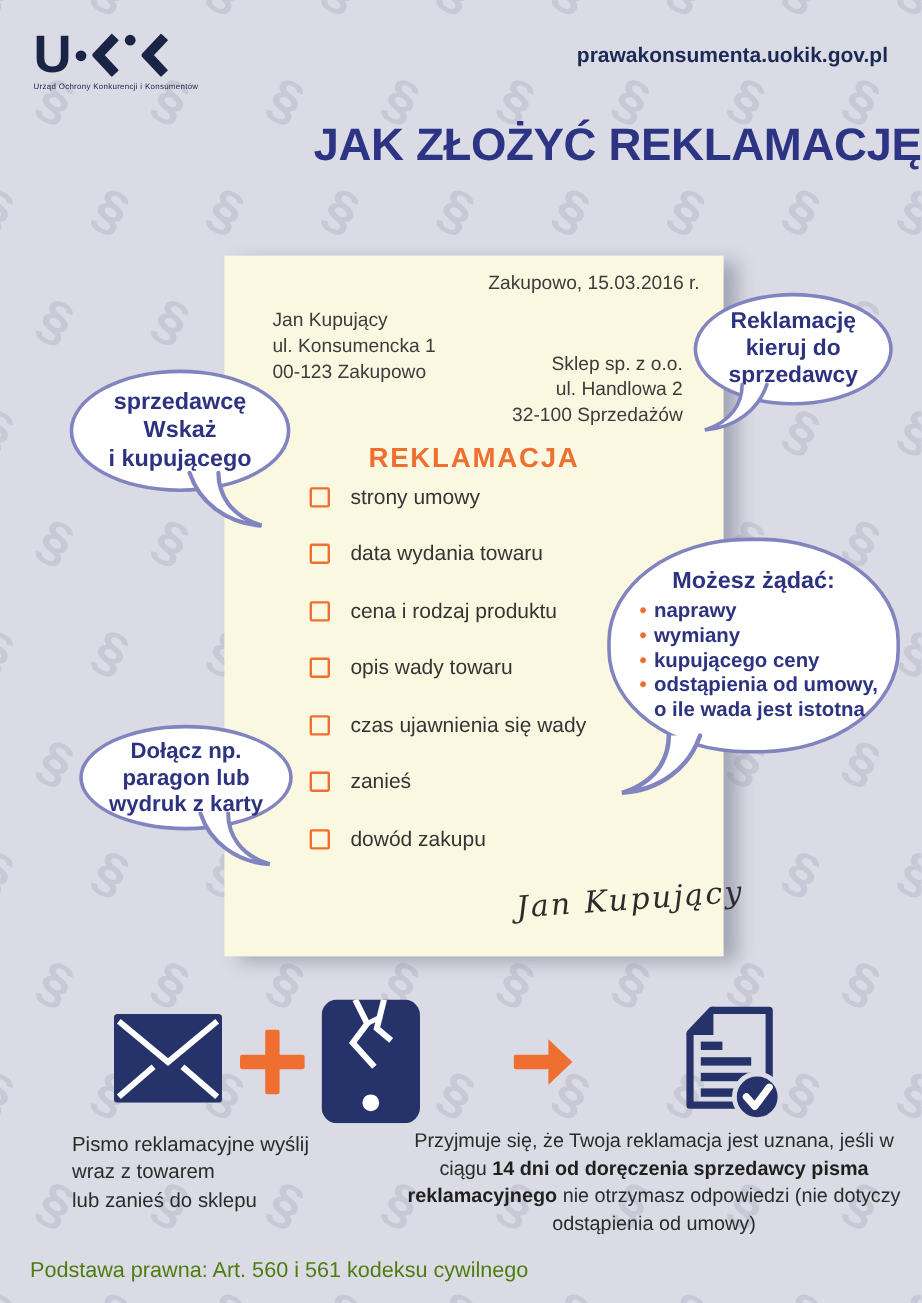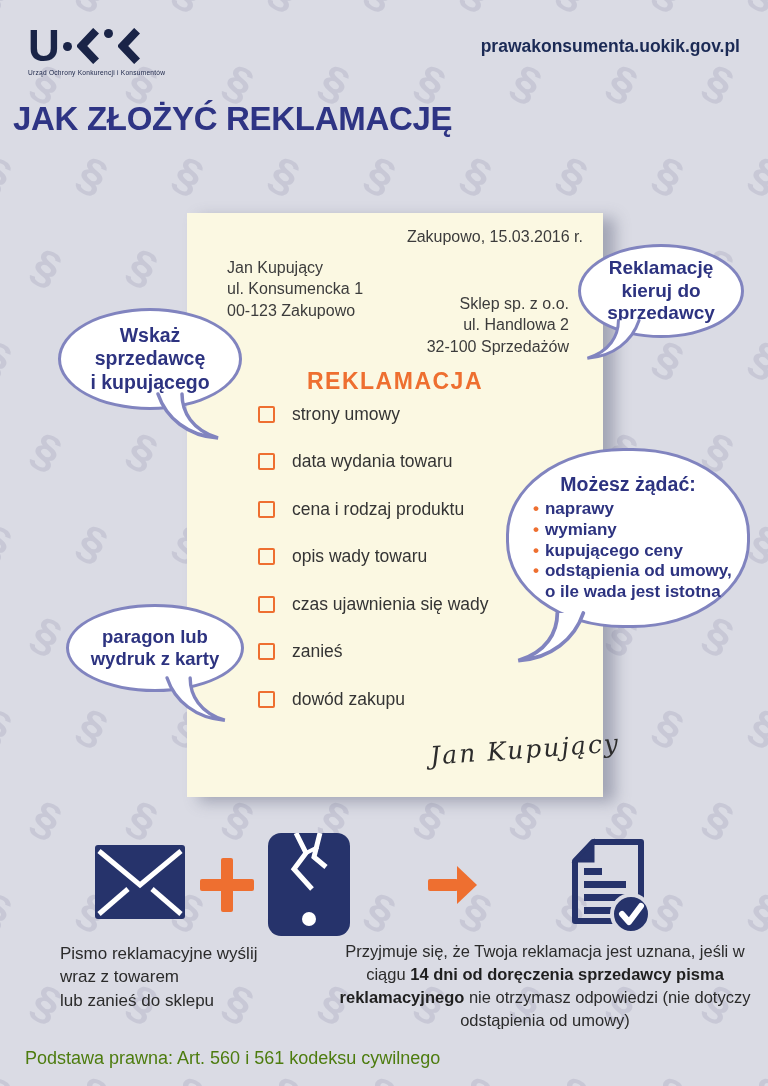--- a/index.html
+++ b/index.html
@@ -12,22 +12,22 @@
   
   .logo{position:absolute;left:28px;top:26px;z-index:2;}
   .logo-row{display:flex;align-items:center;height:40px;}
   .logo-u{font-size:44px;font-weight:800;color:#1a2447;line-height:38px;letter-spacing:-1px;}
   .logo-dot{width:9px;height:9px;border-radius:50%;background:#1a2447;margin:0 4px;}
   .logo-dot.high{align-self:flex-start;margin-top:3px;}
   .logo-chev{margin:0 1px;}
   .logo-caption{font-size:6.6px;color:#1a2447;margin-top:3px;letter-spacing:0.25px;white-space:nowrap;}
   .site-url{position:absolute;right:28px;top:36px;font-size:17.5px;font-weight:700;color:#1b2a55;z-index:2;text-align:center;}
 
-  .page-title{position:absolute;left:0;right:0;top:99px;text-align:left;z-index:2;
-              font-size:33px;font-weight:800;color:#2e3484;line-height:1.2;letter-spacing:-0.3px;padding-left:13px;}
+  .page-title{position:absolute;left:0;right:0;top:99px;text-align:right;z-index:2;
+              font-size:38px;font-weight:800;color:#2e3484;line-height:1.2;letter-spacing:-0.3px;padding-left:13px;}
 
   
   .letter{position:absolute;left:187px;top:213px;width:416px;height:584px;background:#fbf8e2;
           box-shadow:12px 5px 14px rgba(95,99,125,0.45);z-index:1;color:#3c3c3c;}
   .letter-date{position:absolute;top:15px;right:20px;font-size:16px;}
   .letter-sender{position:absolute;top:44px;left:40px;font-size:16px;line-height:1.33;}
   .letter-recipient{position:absolute;top:80px;right:34px;font-size:16px;line-height:1.33;text-align:right;}
   .letter-heading{position:absolute;top:155px;left:0;right:0;text-align:center;
                   font-size:23px;font-weight:800;color:#ee6f30;letter-spacing:1.5px;}
   .checklist{position:absolute;top:192px;left:71px;}
@@ -248,22 +248,22 @@
       </div>
       <div class="check-row">
         <span class="checkbox"></span>
         <span class="check-label">dowód zakupu</span>
       </div>
     </div>
     <div class="signature">Jan Kupujący</div>
   </div>
 
   <div class="bubble b1">
+    <div class="bline">sprzedawcę</div>
     <div class="bline">Wskaż</div>
-    <div class="bline">sprzedawcę</div>
     <div class="bline">i kupującego</div>
   </div>
   <div class="tail" style="left:150px;top:392px;">
     <svg width="72" height="52" viewBox="0 0 72 52">
       <path d="M8 2 C16 26, 38 44, 68 46 C42 38, 32 20, 32 2" fill="#ffffff" stroke="none"></path>
       <path d="M8 2 C16 26, 38 44, 68 46 C42 38, 32 20, 32 2" fill="none" stroke="#8184bf" stroke-width="3.5" stroke-linecap="round"></path>
     </svg>
   </div>
 
   <div class="bubble b2">
@@ -300,20 +300,21 @@
     </div>
   </div>
   <div class="tail left" style="left:514px;top:610px;">
     <svg width="78" height="58" viewBox="0 0 72 52">
       <path d="M8 2 C16 26, 38 44, 68 46 C42 38, 32 20, 32 2" fill="#ffffff" stroke="none"></path>
       <path d="M8 2 C16 26, 38 44, 68 46 C42 38, 32 20, 32 2" fill="none" stroke="#8184bf" stroke-width="3.5" stroke-linecap="round"></path>
     </svg>
   </div>
 
   <div class="bubble b4">
+    <div class="bline">Dołącz np.</div>
     <div class="bline">paragon lub</div>
     <div class="bline">wydruk z karty</div>
   </div>
   <div class="tail" style="left:158px;top:676px;">
     <svg width="72" height="50" viewBox="0 0 72 52">
       <path d="M8 2 C16 26, 38 44, 68 46 C42 38, 32 20, 32 2" fill="#ffffff" stroke="none"></path>
       <path d="M8 2 C16 26, 38 44, 68 46 C42 38, 32 20, 32 2" fill="none" stroke="#8184bf" stroke-width="3.5" stroke-linecap="round"></path>
     </svg>
   </div>
 

